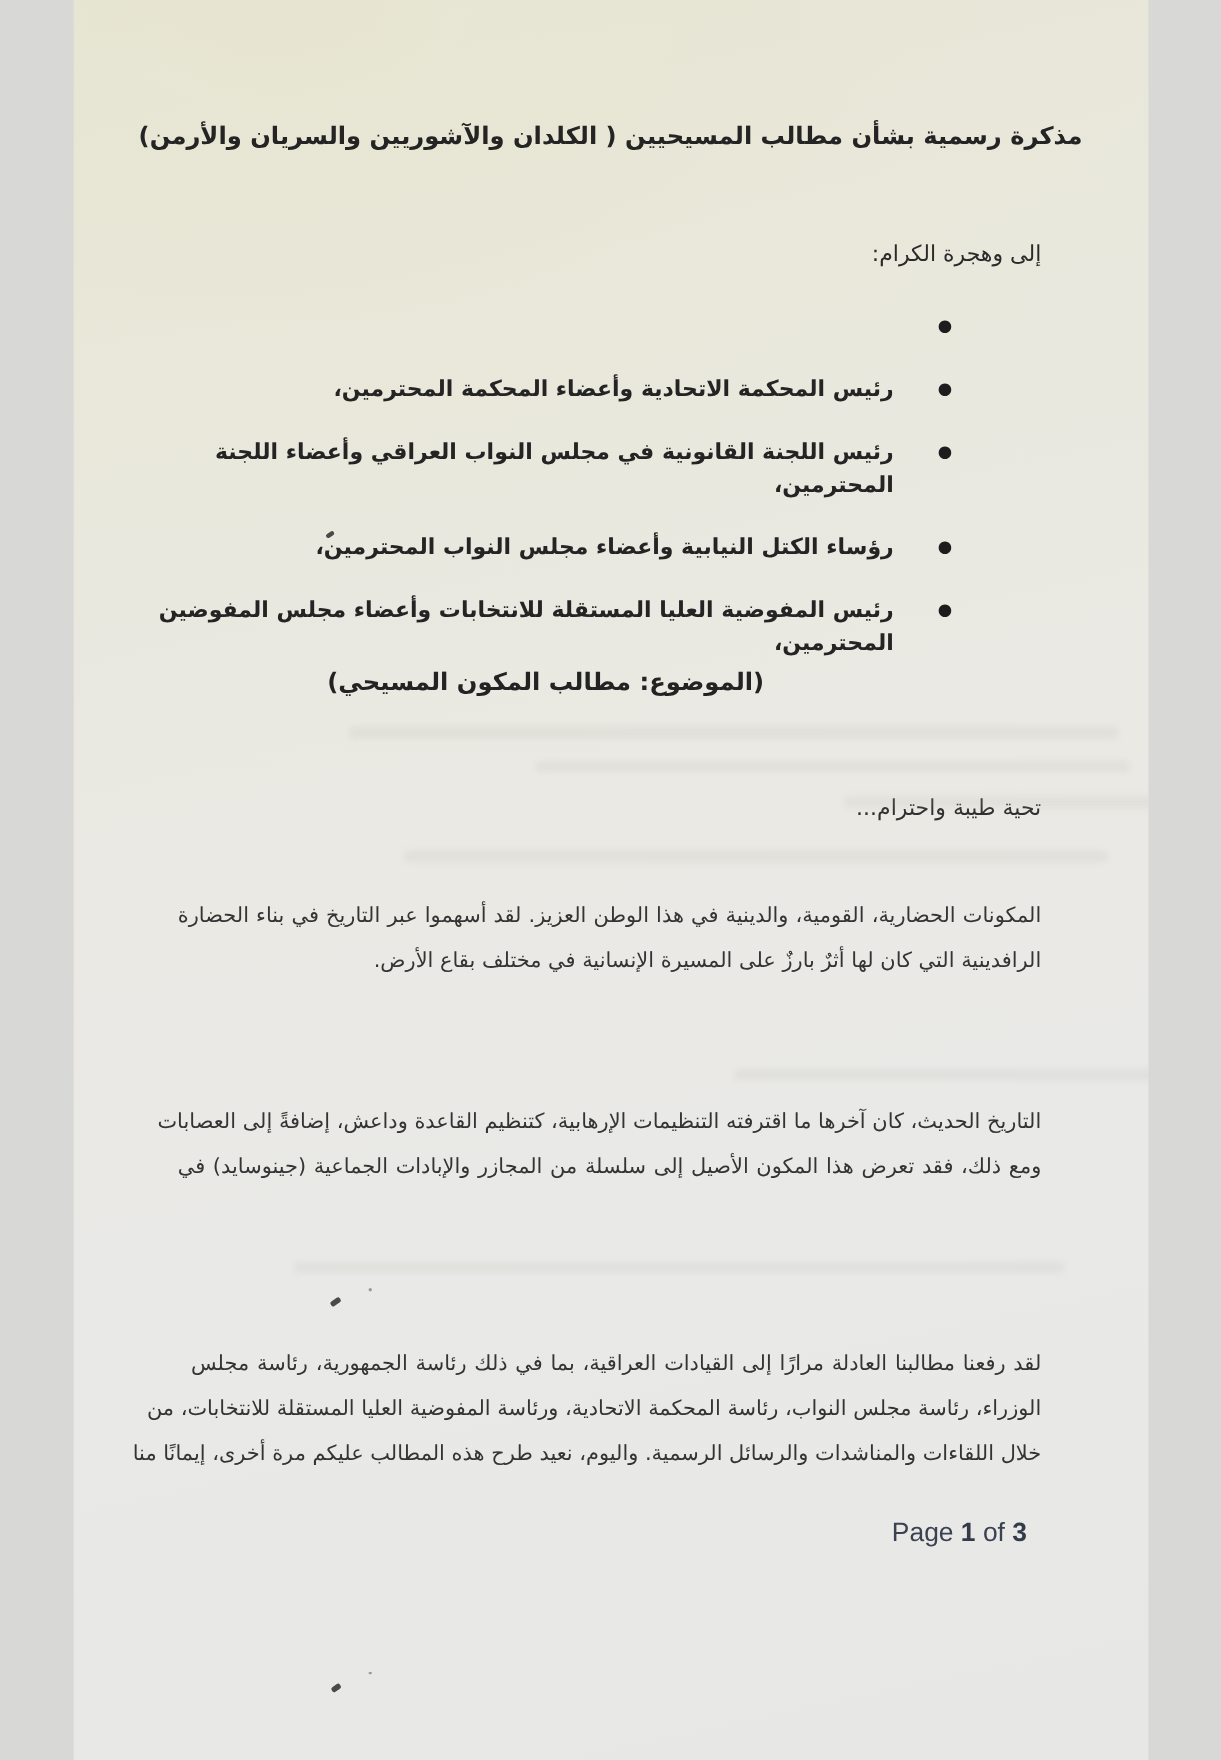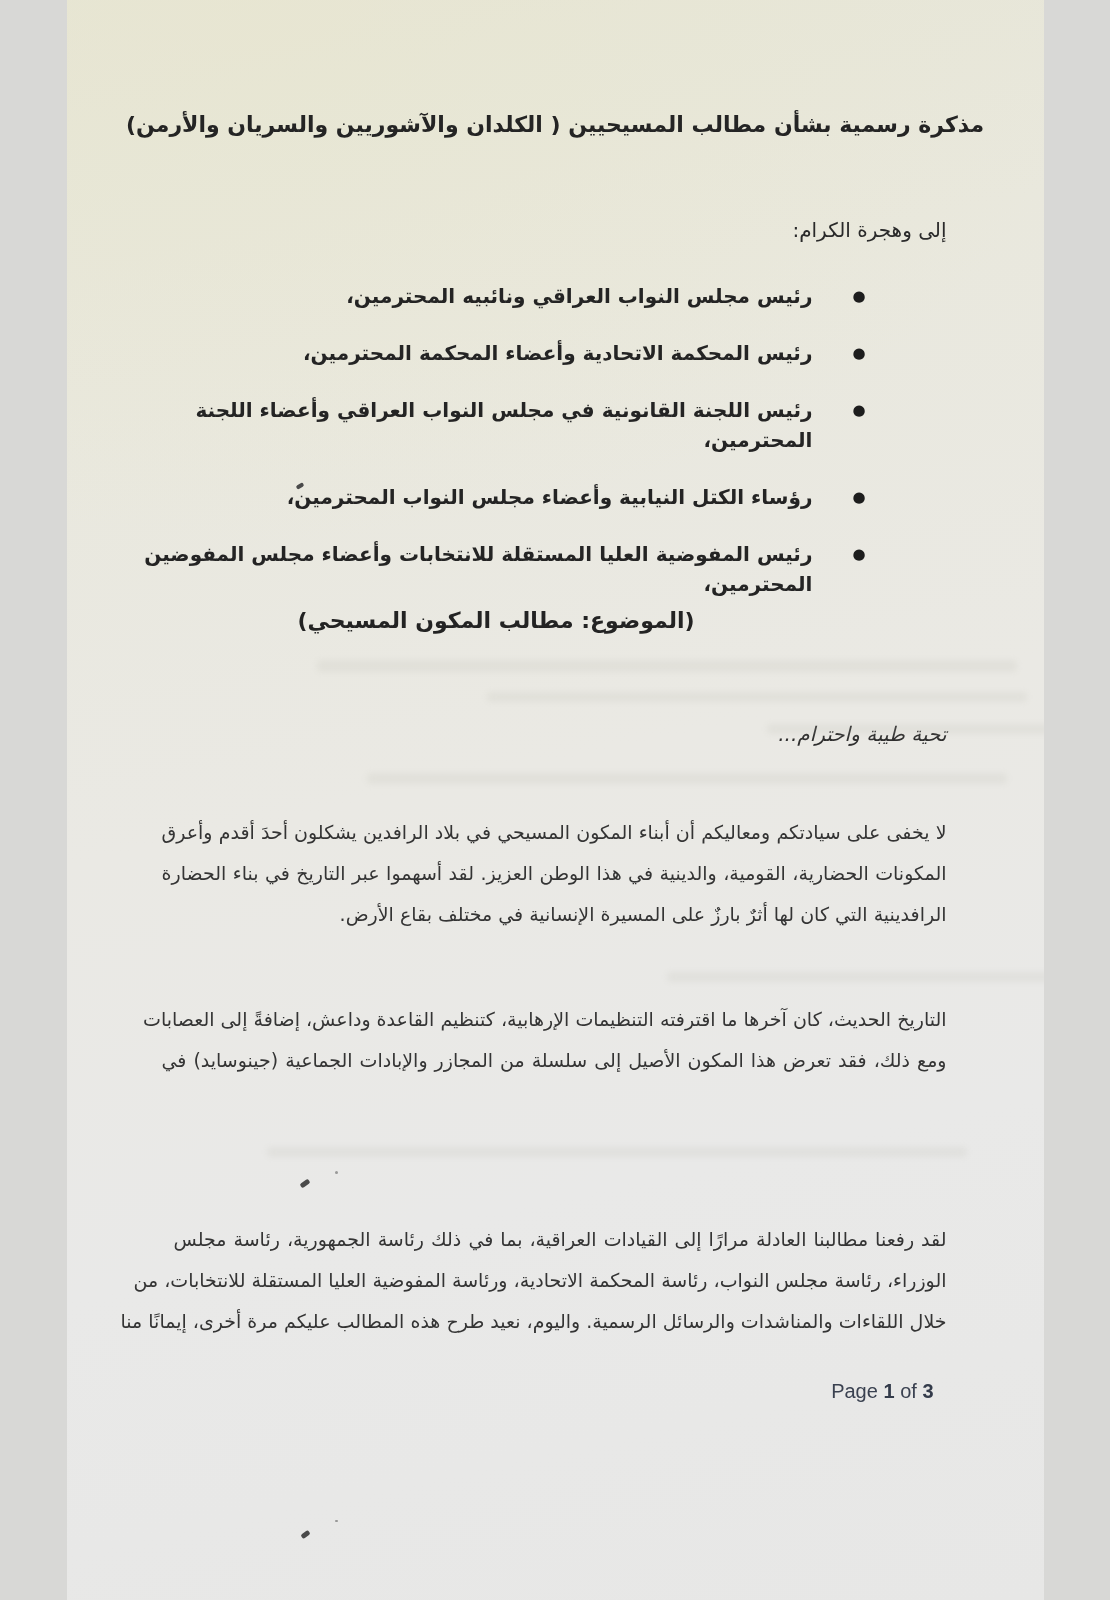--- a/index.html
+++ b/index.html
@@ -64,21 +64,20 @@
     font-size: 22px;
     font-weight: bold;
     color: #232323;
     direction: rtl;
   }
   .greeting {
     position: absolute;
     top: 722px; right: 97px;
     font-size: 20px;
     color: #2f2f2f;
-    font-style: italic;
   }
   .paragraph {
     position: absolute;
     right: 97px; left: 95px;
   }
   .para-1 { top: 812px; }
   .para-2 { top: 999px; }
   .para-3 { top: 1219px; margin-left: 12px; }
   .para-line {
     font-size: 19px;
@@ -90,21 +89,21 @@
   }
   .para-line.last {
     text-align-last: right;
   }
   
   .page-footer {
     position: absolute;
     top: 1380px; right: 110px;
     direction: ltr;
     font-family: "Liberation Sans", sans-serif;
-    font-size: 20px;
+    font-size: 24px;
     color: #3a4150;
     margin-left: 17px;
   }
   .page-footer b { font-weight: bold; color: #333b4a; }
   
   .bleed {
     position: absolute;
     background: #b4b4aa;
     opacity: 0.16;
     filter: blur(3px);
@@ -126,21 +125,20 @@
 
 <div class="page">
 
   <div class="doc-title">مذكرة رسمية بشأن مطالب المسيحيين ( الكلدان والآشوريين والسريان والأرمن)</div>
 
   <div class="addressee">إلى وهجرة الكرام:</div>
 
   <div class="recipients">
     <div class="recipient">
       <span class="bullet">●</span>
-      <span>رئيس مجلس النواب العراقي ونائبيه المحترمين،</span>
     </div>
     <div class="recipient">
       <span class="bullet">●</span>
       <span>رئيس المحكمة الاتحادية وأعضاء المحكمة المحترمين،</span>
     </div>
     <div class="recipient">
       <span class="bullet">●</span>
       <span>رئيس اللجنة القانونية في مجلس النواب العراقي وأعضاء اللجنة المحترمين،</span>
     </div>
     <div class="recipient">
@@ -151,21 +149,20 @@
       <span class="bullet">●</span>
       <span>رئيس المفوضية العليا المستقلة للانتخابات وأعضاء مجلس المفوضين المحترمين،</span>
     </div>
   </div>
 
   <div class="subject">(الموضوع: مطالب المكون المسيحي)</div>
 
   <div class="greeting">تحية طيبة واحترام...</div>
 
   <div class="paragraph para-1">
-    <div class="para-line">لا يخفى على سيادتكم ومعاليكم أن أبناء المكون المسيحي في بلاد الرافدين يشكلون أحدَ أقدم وأعرق</div>
     <div class="para-line">المكونات الحضارية، القومية، والدينية في هذا الوطن العزيز. لقد أسهموا عبر التاريخ في بناء الحضارة</div>
     <div class="para-line last">الرافدينية التي كان لها أثرٌ بارزٌ على المسيرة الإنسانية في مختلف بقاع الأرض.</div>
   </div>
 
   <div class="paragraph para-2">
     <div class="para-line">التاريخ الحديث، كان آخرها ما اقترفته التنظيمات الإرهابية، كتنظيم القاعدة وداعش، إضافةً إلى العصابات</div>
     <div class="para-line">ومع ذلك، فقد تعرض هذا المكون الأصيل إلى سلسلة من المجازر والإبادات الجماعية (جينوسايد) في</div>
   </div>
 
   <div class="paragraph para-3">

